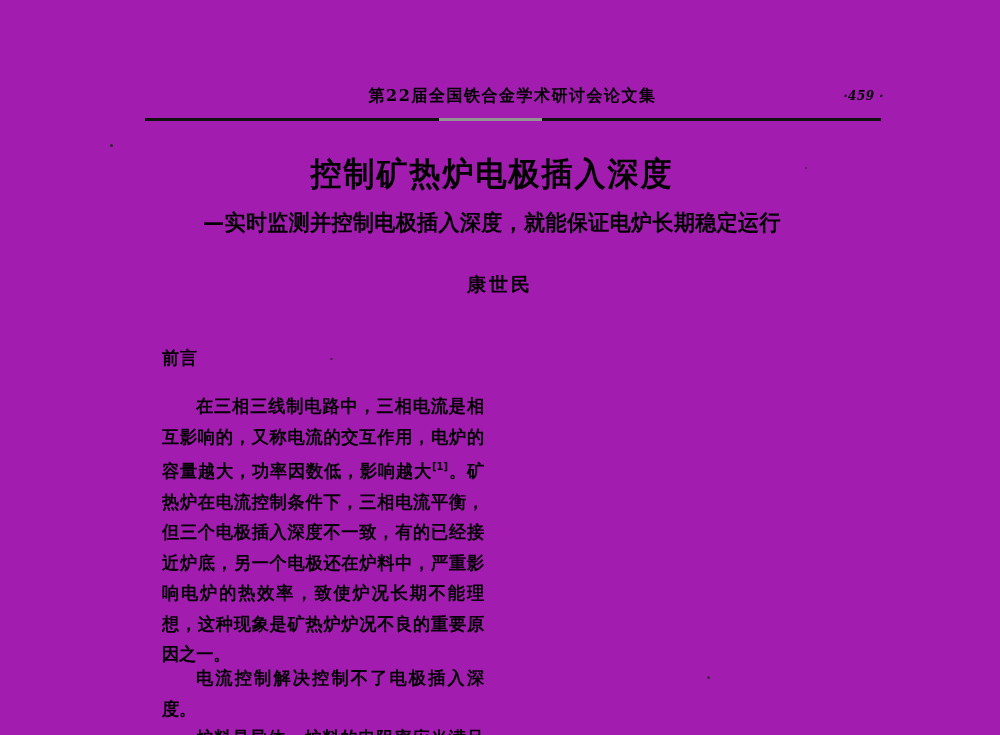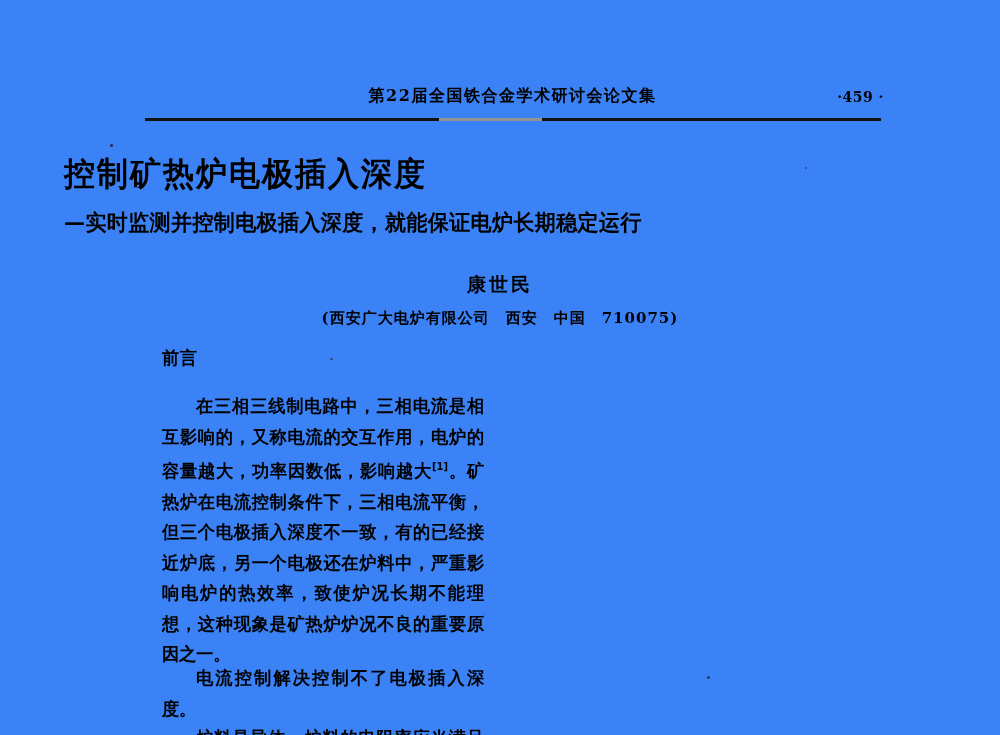--- a/index.html
+++ b/index.html
@@ -14,21 +14,21 @@
     overflow: hidden;
     font-family: "DejaVu Sans", sans-serif;
     color: #000000;
     -webkit-font-smoothing: none;
   }
 
   .page {
     position: relative;
     width: 1000px;
     height: 735px;
-    background: #3b82f6;
+    background: #a21caf;
     overflow: hidden;
   }
 
   
   .running-head {
     position: absolute;
     left: 145px;
     top: 86px;
     width: 735px;
     height: 30px;
@@ -44,22 +44,23 @@
     font-size: 16px;
     letter-spacing: 1.5px;
     white-space: nowrap;
     transform: scaleY(1.04);
   }
   .running-head-folio {
     position: absolute;
     right: -4px;
     top: 3px;
     font-family: "DejaVu Serif", serif;
-    font-weight: bold;
-    font-size: 14px;
+    font-style: italic;
+    font-weight: bold;
+    font-size: 12px;
     letter-spacing: 0.5px;
   }
   .head-rule {
     position: absolute;
     left: 145px;
     top: 118px;
     width: 736px;
     height: 3px;
     background: #111111;
   }
@@ -70,23 +71,24 @@
     top: 0;
     width: 14%;
     height: 3px;
     background: #ffffff;
     opacity: .55;
   }
 
   
   .title-block {
     position: absolute;
-    left: 64px;
+    left: 52px;
     top: 152px;
     width: 880px;
+    text-align: center;
   }
   .doc-title {
     font-family: "DejaVu Sans", sans-serif;
     font-weight: bold;
     font-size: 31px;
     letter-spacing: 2px;
     line-height: 42px;
     transform: scaleY(1.06);
   }
   .doc-subtitle {
@@ -190,21 +192,20 @@
   </div>
   <div class="head-rule"></div>
 
   <div class="title-block">
     <div class="doc-title">控制矿热炉电极插入深度</div>
     <div class="doc-subtitle">—实时监测并控制电极插入深度，就能保证电炉长期稳定运行</div>
   </div>
 
   <div class="author-block">
     <div class="author-name">康世民</div>
-    <div class="author-affiliation">(西安广大电炉有限公司　西安　中国　710075)</div>
   </div>
 
   <div class="column column-left">
     <div class="section-heading">前言</div>
 
     <p class="para"><span>在三相三线制电路中，三相电流是相互影响的，又称电流的交互作用，电炉的容量越大，功率因数低，影响越大</span><sup>[1]</sup><span>。矿热炉在电流控制条件下，三相电流平衡，但三个电极插入深度不一致，有的已经接近炉底，另一个电极还在炉料中，严重影响电炉的热效率，致使炉况长期不能理想，这种现象是矿热炉炉况不良的重要原因之一。</span></p>
 
     <p class="para">电流控制解决控制不了电极插入深度。</p>
 
     <p class="para">炉料是导体，炉料的电阻率应当满足电气要求。炉料的电阻率是配料确定的。</p>

